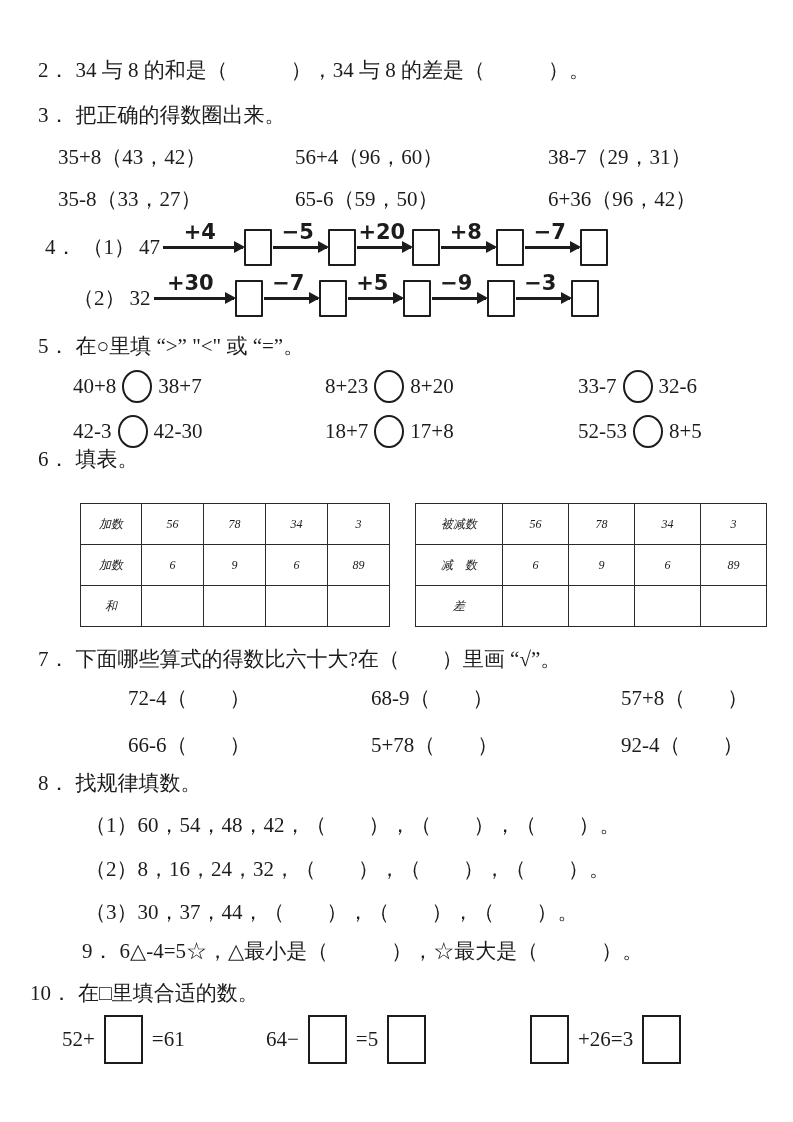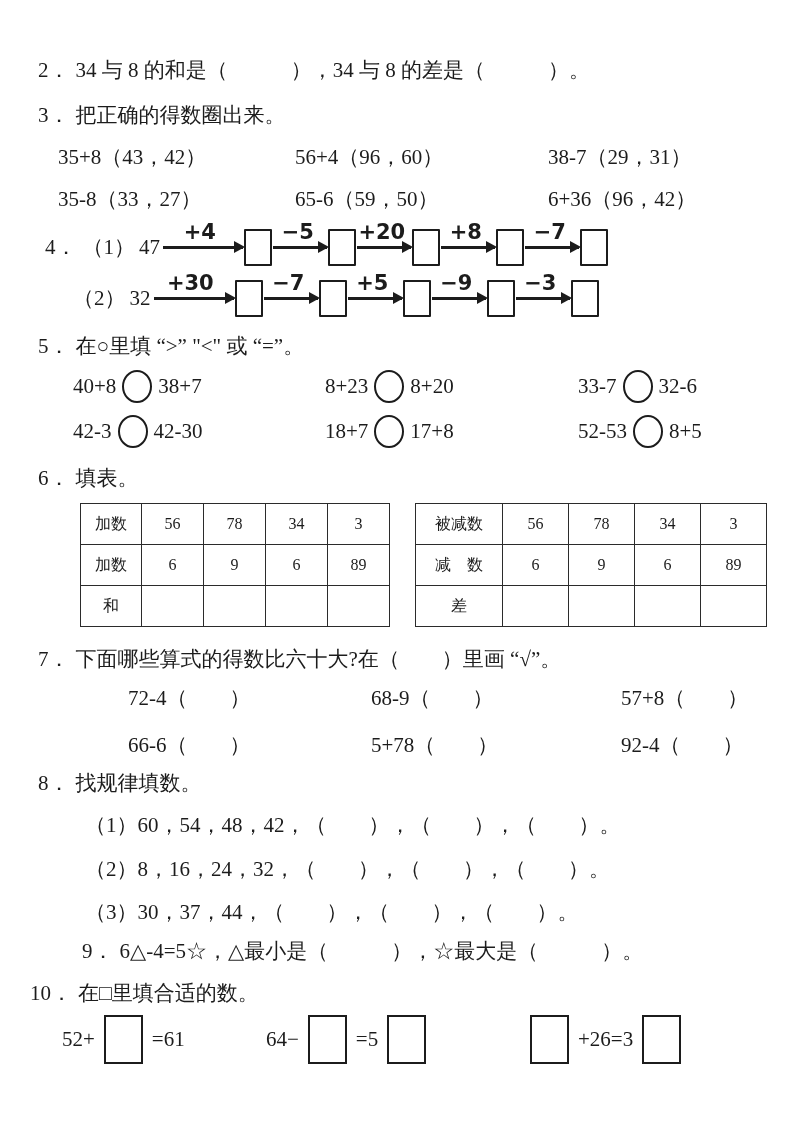--- a/index.html
+++ b/index.html
@@ -26,21 +26,21 @@
       border-left:11px solid #1c1c1c; border-top:6px solid transparent; border-bottom:6px solid transparent; }
   .op { position:absolute; left:46%; bottom:5px; transform:translateX(-50%);
       font-family:"DejaVu Sans",sans-serif; font-weight:700; font-size:21px; white-space:nowrap; }
   .ans-box { width:28px; height:37px; border:2.5px solid #1c1c1c; background:#fff; border-radius:1px; flex:0 0 auto; }
 
   
   .cmp { display:flex; align-items:center; }
   .cmp-circle { display:inline-block; width:30px; height:33px; border:2.2px solid #1c1c1c; border-radius:50%; margin:0 6px; background:#fff; }
 
   
-  table.fill { position:absolute; border-collapse:collapse; font-size:16px; }
+  table.fill { position:absolute; border-collapse:collapse; font-size:12px;font-style:italic; }
   table.fill td { border:1.6px solid #2b2b2b; height:41px; text-align:center; vertical-align:middle; padding:0 2px; }
   .t-left  { left:80px;  top:503px; }
   .t-right { left:415px; top:503px; }
   .t-left  td { width:62px; }
   .t-left  td.hd { width:61px; }
   .t-right td { width:66px; }
   .t-right td.hd { width:87px; }
 
   
   .eq { position:absolute; display:flex; align-items:center; height:58px; }
@@ -146,21 +146,21 @@
         <span class="cmp-circle"></span>
         <span>17+8</span>
       </span>
     <span class="cmp">
         <span>52-53</span>
         <span class="cmp-circle"></span>
         <span>8+5</span>
       </span>
   </div>
 
-  <div class="abs qline" style="top:464px;text-align:right;"><span class="qnum">6．</span><span>填表。</span></div>
+  <div class="abs qline" style="top:445px;text-align:right;"><span class="qnum">6．</span><span>填表。</span></div>
 
   <table class="fill t-left">
     <tbody>
         <tr>
       <td class="hd">加数</td>
       <td>56</td>
       <td>78</td>
       <td>34</td>
       <td>3</td>
     </tr>

